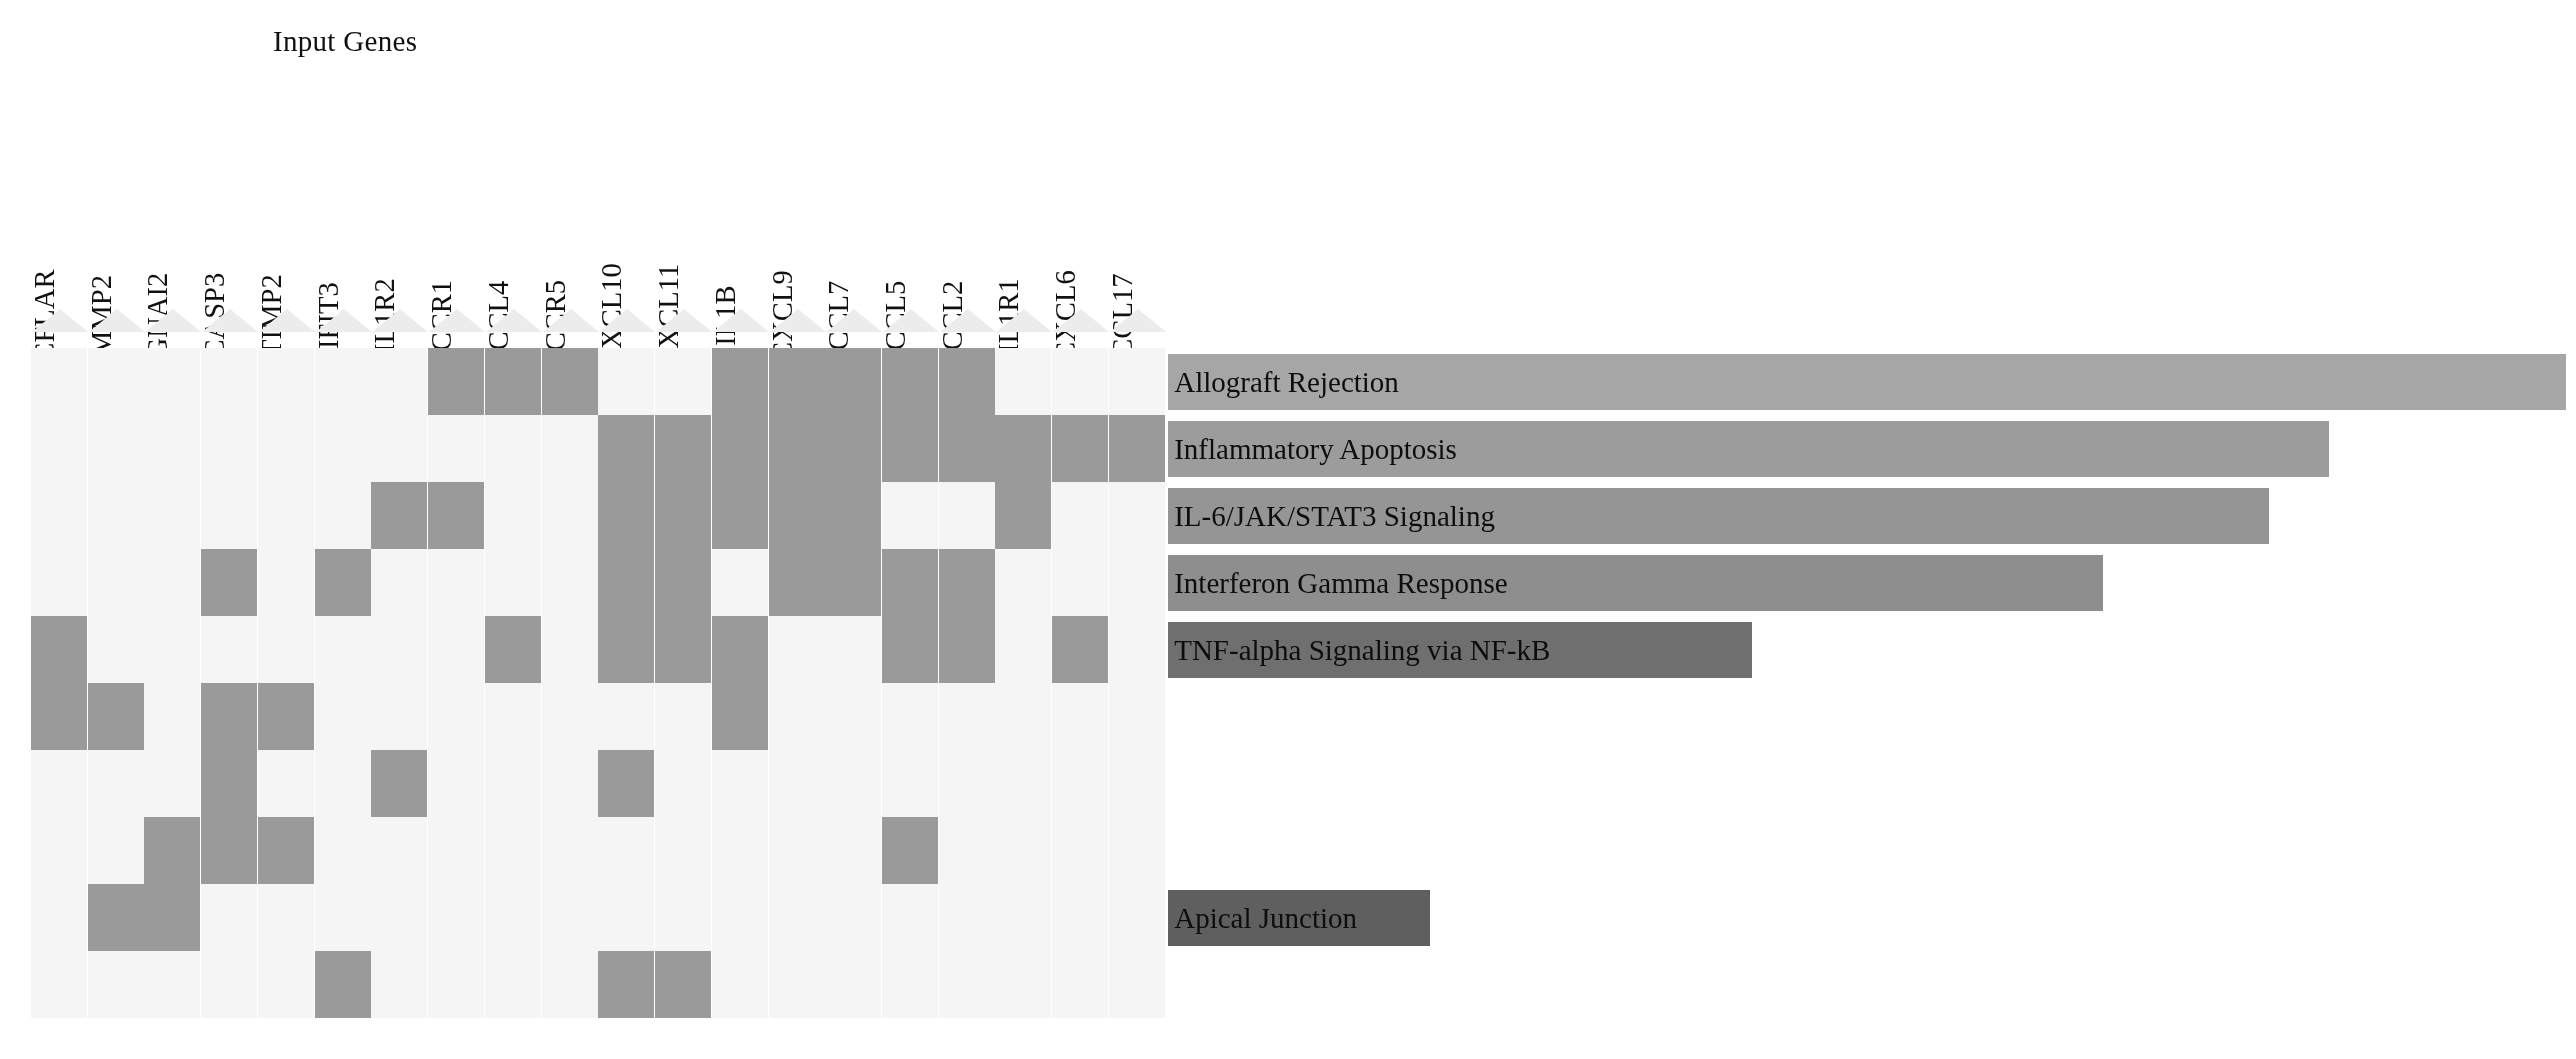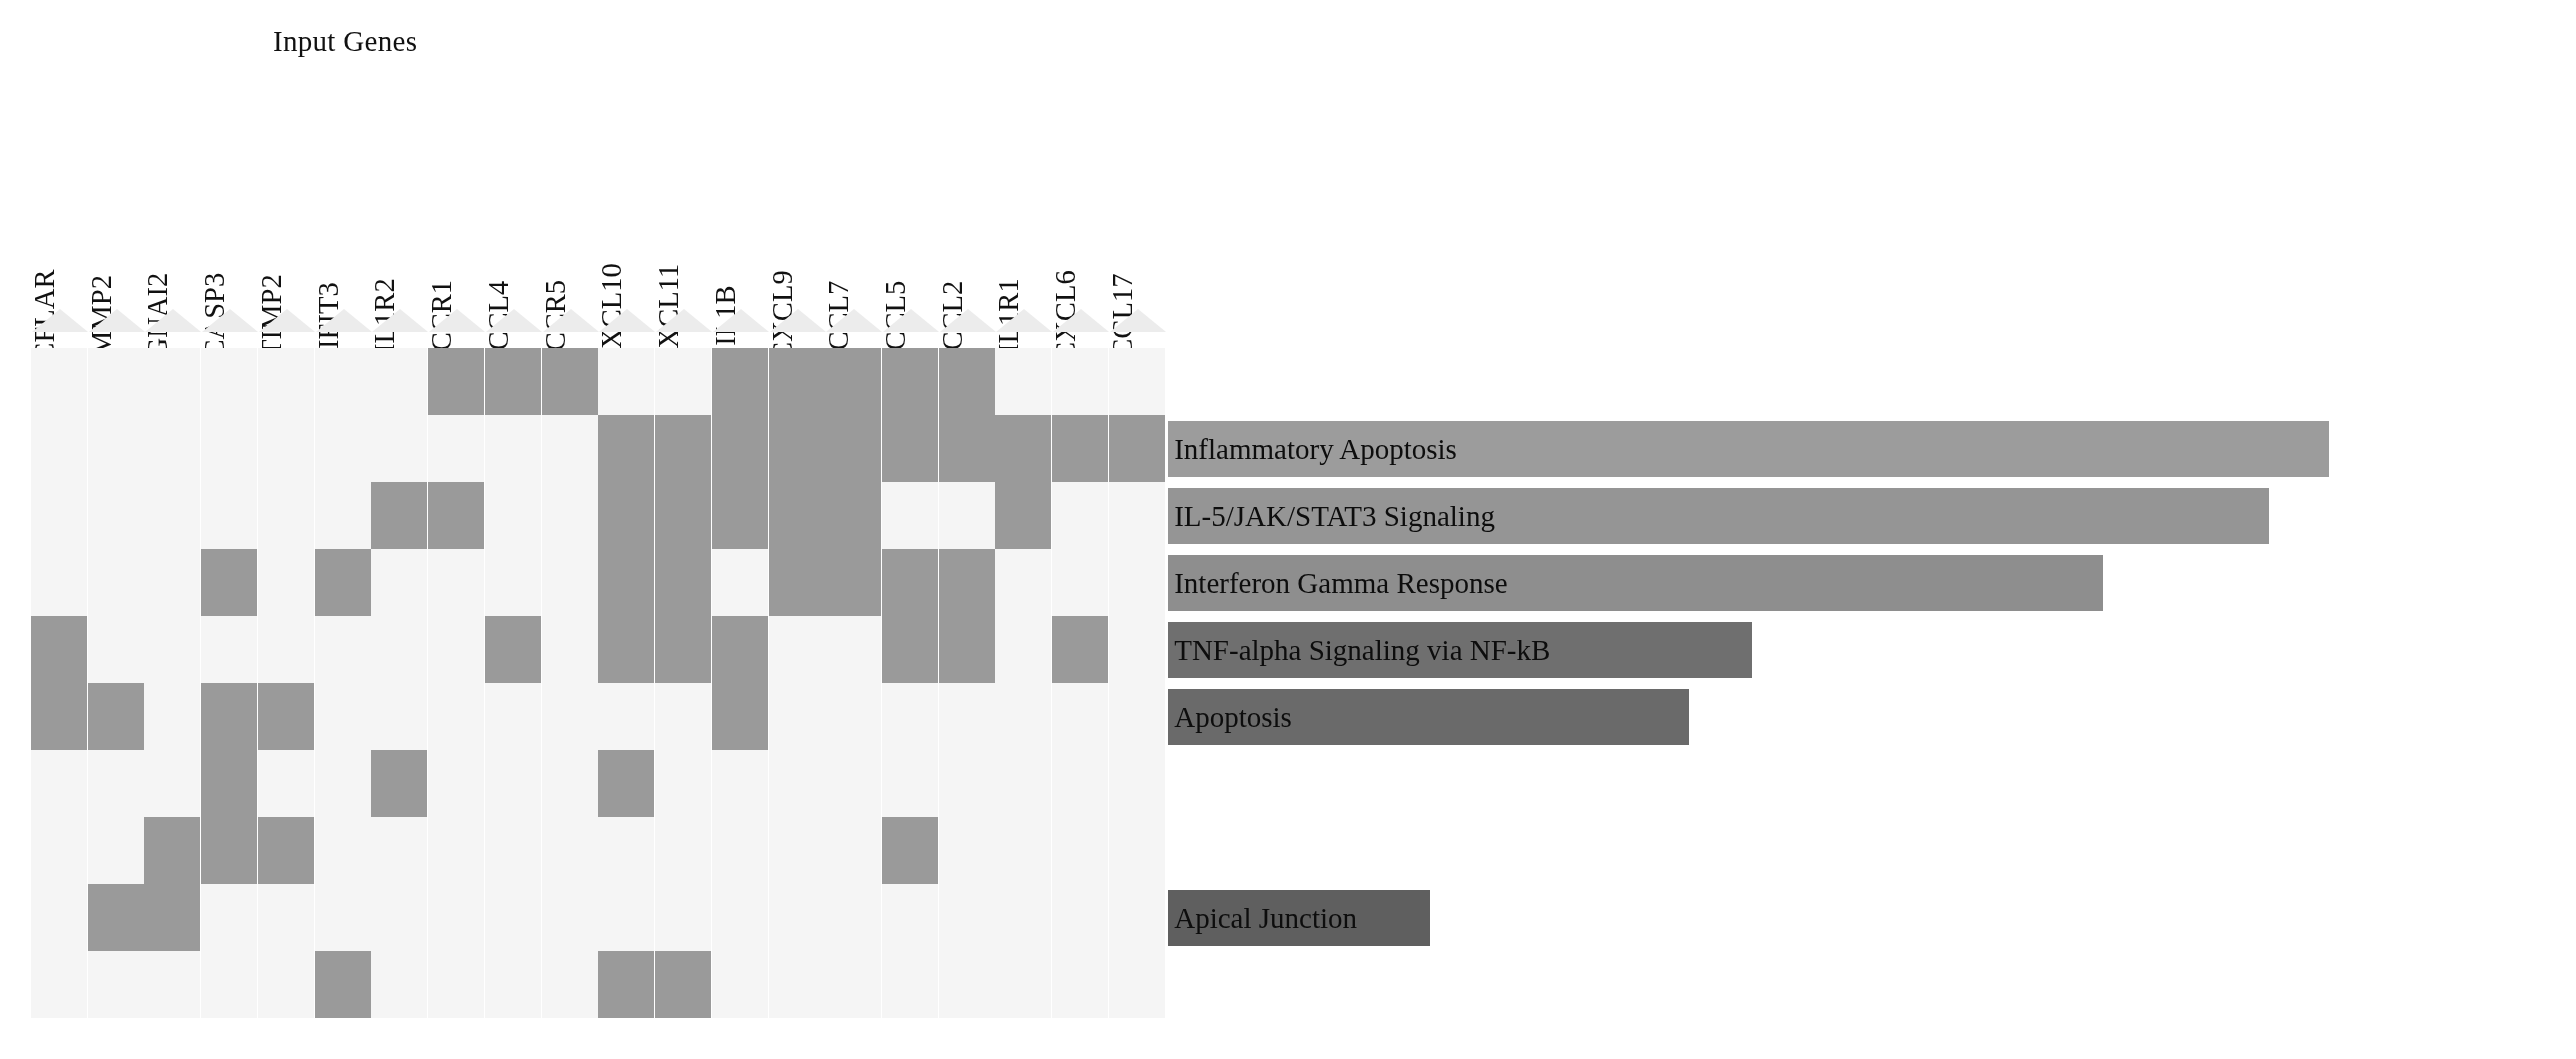--- a/index.html
+++ b/index.html
@@ -382,38 +382,38 @@
       <div class="mcell" style="left: 794px; width: 57px; height: 67px;"></div>
       <div class="mcell" style="left: 851px; width: 57px; height: 67px;"></div>
       <div class="mcell" style="left: 908px; width: 57px; height: 67px;"></div>
       <div class="mcell" style="left: 964px; width: 57px; height: 67px;"></div>
       <div class="mcell" style="left: 1021px; width: 57px; height: 67px;"></div>
       <div class="mcell" style="left: 1078px; width: 57px; height: 67px;"></div>
     </div>
   </div>
 
 <div class="bars" id="bars">
+    <div class="barrow" style="top: 0px; height: 67px;">
+      <div class="bar" style="width: 1398px; height: 56px; background: rgb(166, 166, 166);"></div>
+      <div class="bar-label">Allograft Rejection</div>
+    </div>
     <div class="barrow" style="top: 67px; height: 67px;">
       <div class="bar" style="width: 1161px; height: 56px; background: rgb(156, 156, 156);"></div>
       <div class="bar-label">Inflammatory Apoptosis</div>
     </div>
     <div class="barrow" style="top: 134px; height: 67px;">
       <div class="bar" style="width: 1101px; height: 56px; background: rgb(149, 149, 149);"></div>
-      <div class="bar-label">IL-5/JAK/STAT3 Signaling</div>
+      <div class="bar-label">IL-6/JAK/STAT3 Signaling</div>
     </div>
     <div class="barrow" style="top: 201px; height: 67px;">
       <div class="bar" style="width: 935px; height: 56px; background: rgb(142, 142, 142);"></div>
       <div class="bar-label">Interferon Gamma Response</div>
     </div>
     <div class="barrow" style="top: 268px; height: 67px;">
       <div class="bar" style="width: 584px; height: 56px; background: rgb(111, 111, 111);"></div>
       <div class="bar-label">TNF-alpha Signaling via NF-kB</div>
     </div>
-    <div class="barrow" style="top: 335px; height: 67px;">
-      <div class="bar" style="width: 521px; height: 56px; background: rgb(106, 106, 106);"></div>
-      <div class="bar-label">Apoptosis</div>
-    </div>
     <div class="barrow" style="top: 536px; height: 67px;">
       <div class="bar" style="width: 262px; height: 56px; background: rgb(95, 95, 95);"></div>
       <div class="bar-label">Apical Junction</div>
     </div>
   </div>
 
 
 </body></html>

